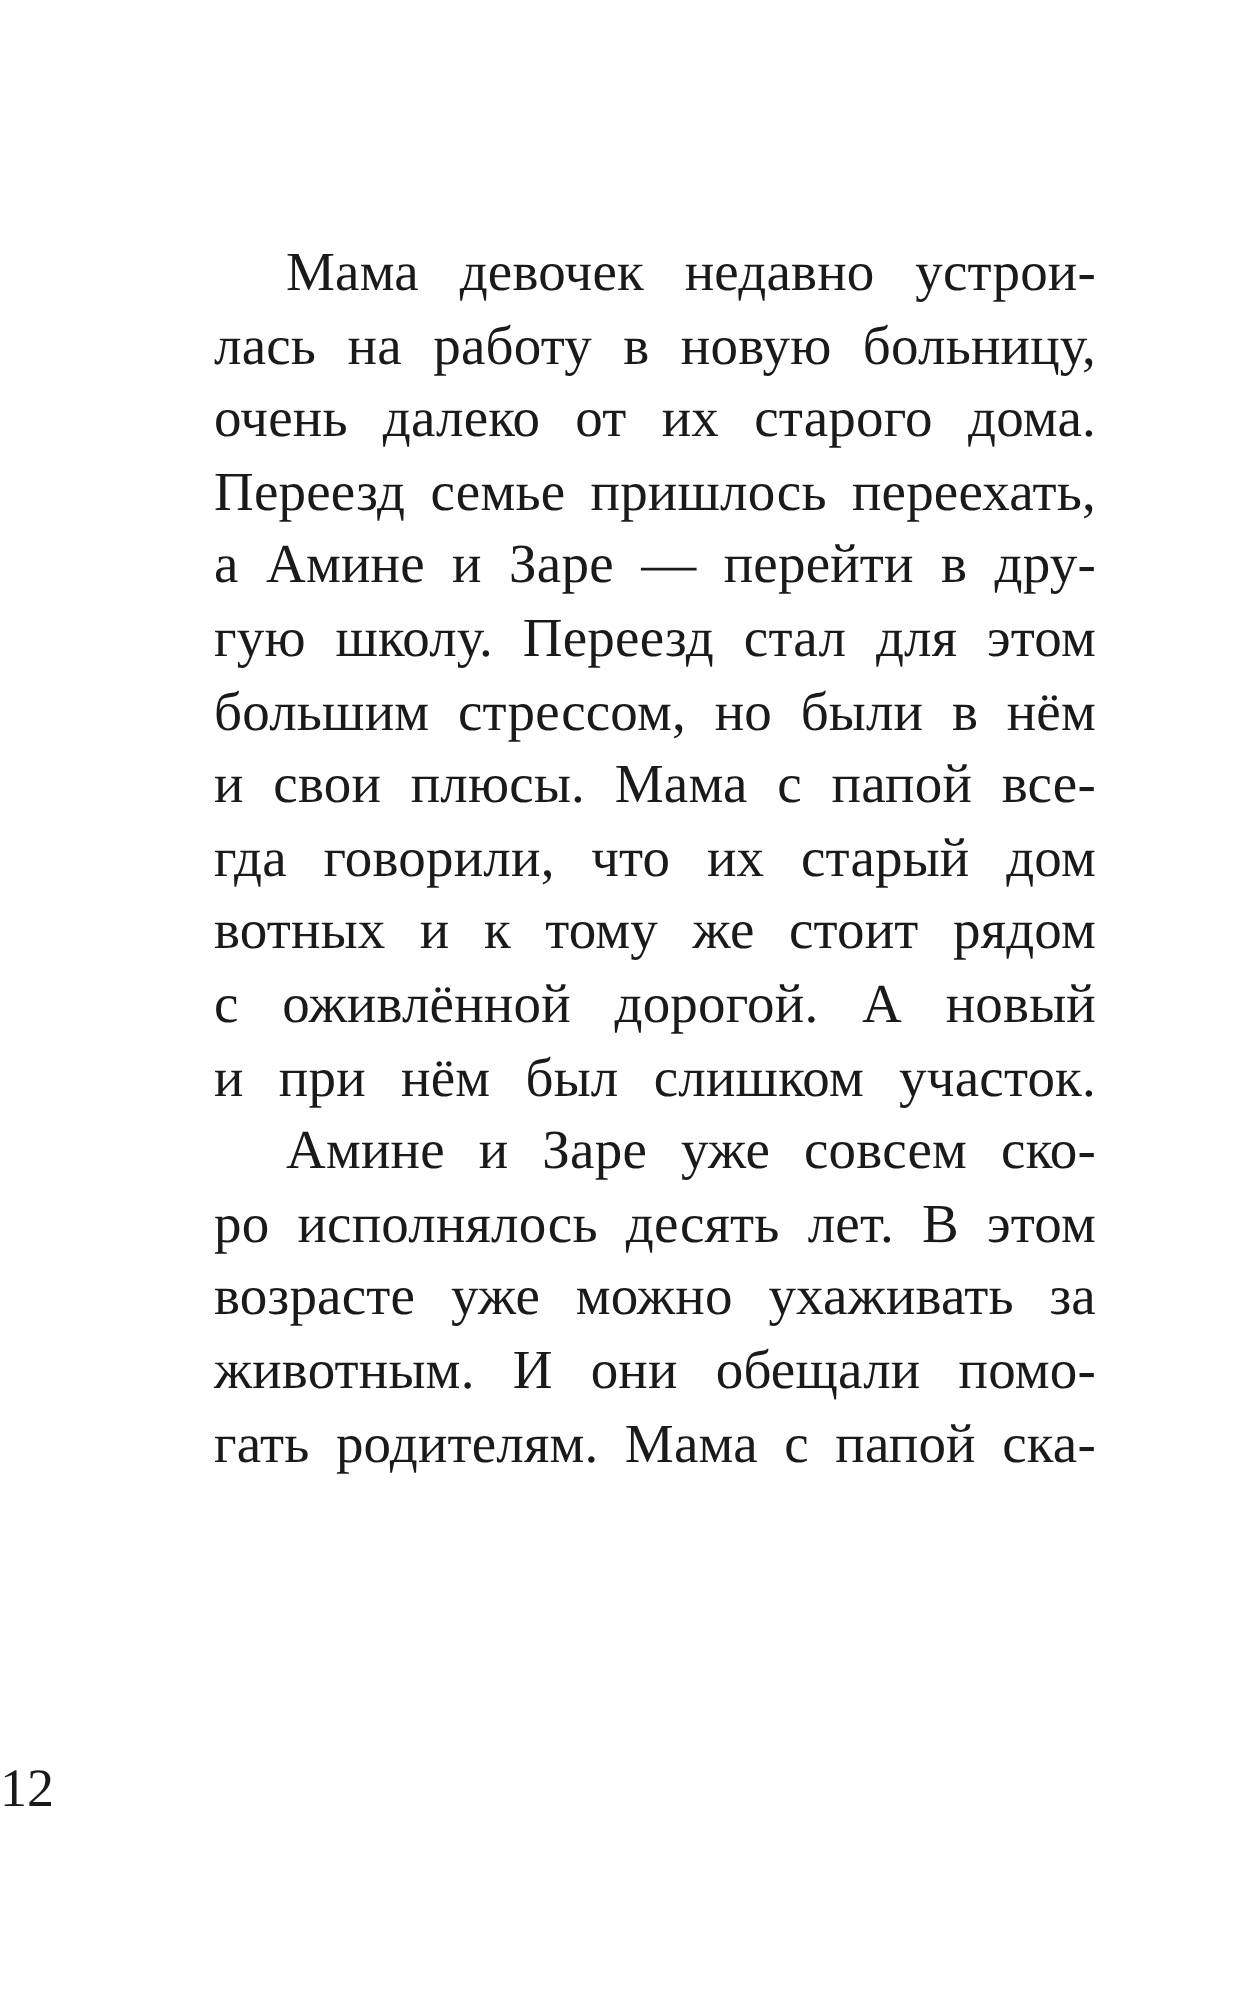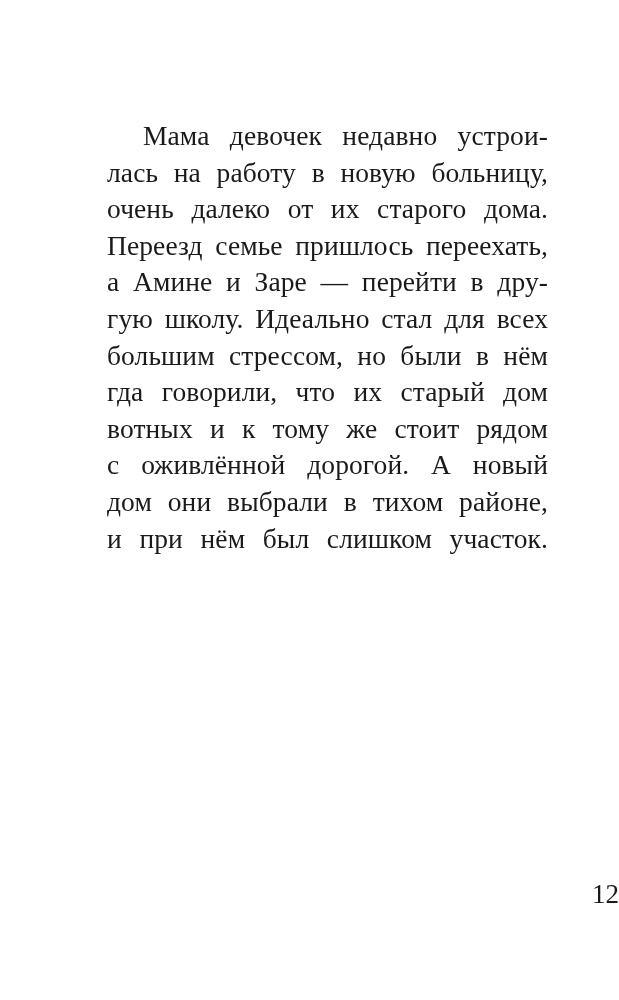--- a/index.html
+++ b/index.html
@@ -43,40 +43,47 @@
       padding-left: 36px;
     }
     .line.last {
       text-align-last: left;
     }
     .page-number {
       position: absolute;
       left: 0;
       width: 619px;
       top: 876px;
-      text-align: right;
+      text-align: left;
       font-size: 27px;
       line-height: 36px;
       color: #1a1a1a;
     }
   </style>
 </head>
 <body>
 
 <div class="page">
   <div class="text-block">
     <div>
       <span class="line indent">Мама девочек недавно устрои-</span>
       <span class="line">лась на работу в новую больницу,</span>
       <span class="line">очень далеко от их старого дома.</span>
       <span class="line">Переезд семье пришлось переехать,</span>
       <span class="line">а Амине и Заре — перейти в дру-</span>
-      <span class="line">гую школу. Идеально стал для всех</span>
+      <span class="line">гую школу. Переезд стал для этом</span>
       <span class="line">большим стрессом, но были в нём</span>
+      <span class="line">и свои плюсы. Мама с папой все-</span>
       <span class="line">гда говорили, что их старый дом</span>
       <span class="line">вотных и к тому же стоит рядом</span>
       <span class="line">с оживлённой дорогой. А новый</span>
-      <span class="line">дом они выбрали в тихом районе,</span>
       <span class="line">и при нём был слишком участок.</span>
+    </div>
+    <div>
+      <span class="line indent">Амине и Заре уже совсем ско-</span>
+      <span class="line">ро исполнялось десять лет. В этом</span>
+      <span class="line">возрасте уже можно ухаживать за</span>
+      <span class="line">животным. И они обещали помо-</span>
+      <span class="line">гать родителям. Мама с папой ска-</span>
     </div>
   </div>
   <div class="page-number">12</div>
 </div>
 
 </body></html>

